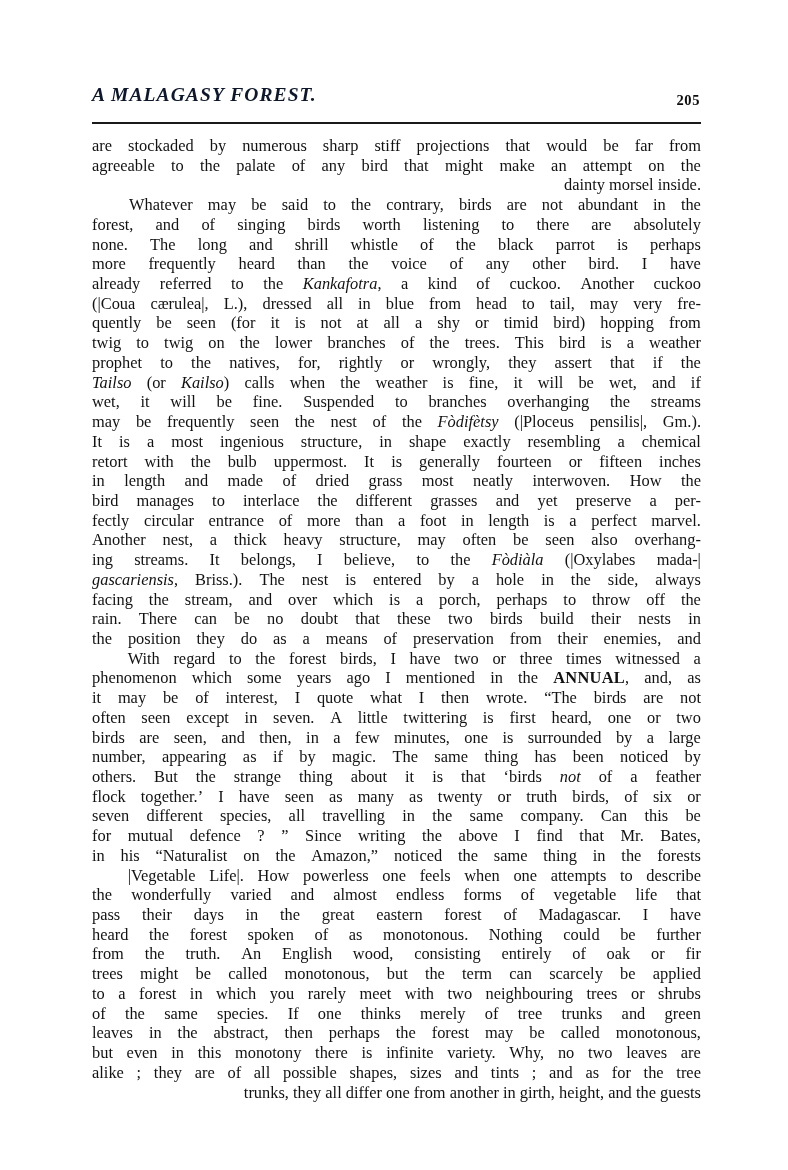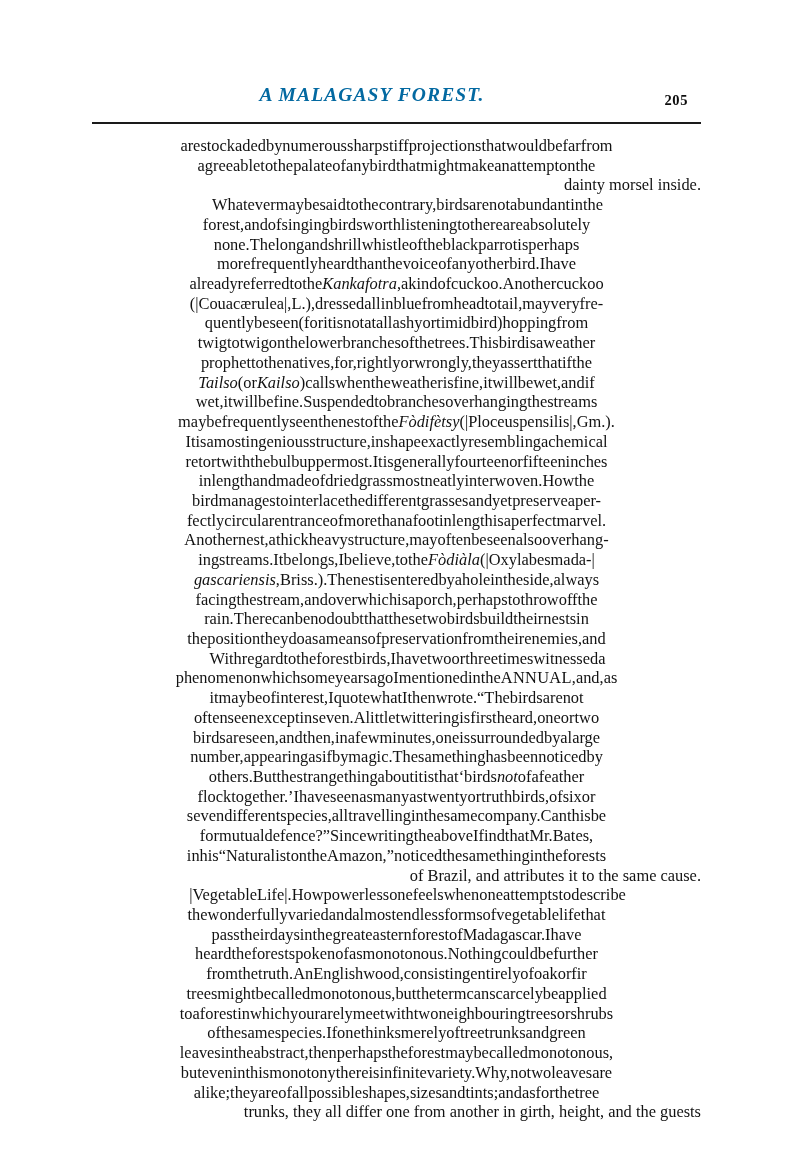--- a/index.html
+++ b/index.html
@@ -30,31 +30,31 @@
     left: 92px;
     top: 84px;
     width: 608px;
     height: 30px;
   }
   .head-title {
     position: absolute;
     left: 0;
     top: 0;
     width: 560px;
-    text-align: center;
+    text-align: left;
     font-style: italic;
     font-weight: 700;
     font-size: 19.5px;
     letter-spacing: 1.1px;
     white-space: nowrap;
-    color: #0369a1;
+    color: #0f172a;
   }
   .head-folio {
     position: absolute;
-    right: 12px;
+    right: 0;
     top: 8px;
     font-size: 14.5px;
     font-weight: 700;
     letter-spacing: 0.6px;
     color: #0d0d0d;
   }
   .head-rule {
     position: absolute;
     left: 92px;
     top: 122px;
@@ -77,38 +77,39 @@
     line-height: 19.72px;
     font-size: 16.4px;
     color: #121212;
     white-space: nowrap;
     letter-spacing: 0;
   }
 
   
   .ln.j {
     display: flex;
-    justify-content: center;
+    justify-content: space-between;
     width: 609px;
   }
   .ln.j > span { white-space: pre; }
 
   
   .ln.last {
     display: block;
     text-align: right;
   }
 
   .ind { display: inline-block; width: 22px; }
 
   i, .it { font-style: italic; }
 
   .sc {
     font-variant: small-caps;
     letter-spacing: 0.3px;
+    font-weight: bold;
   }
 </style>
 </head>
 <body>
 
 <div class="page">
 
   <div class="running-head">
     <div class="head-title">A MALAGASY FOREST.</div>
     <div class="head-folio">205</div>
@@ -660,21 +661,20 @@
           <span>the</span>
           <span>Amazon,”</span>
           <span>noticed</span>
           <span>the</span>
           <span>same</span>
           <span>thing</span>
           <span>in</span>
           <span>the</span>
           <span>forests</span>
         </div>
-        <div class="ln last">of Brazil, and attributes it to the same cause.</div>
       </div>
       <div>
         <div class="ln j">
           <span class="ind"></span>
           <span>|Vegetable</span>
           <span>Life|.</span>
           <span>How</span>
           <span>powerless</span>
           <span>one</span>
           <span>feels</span>

